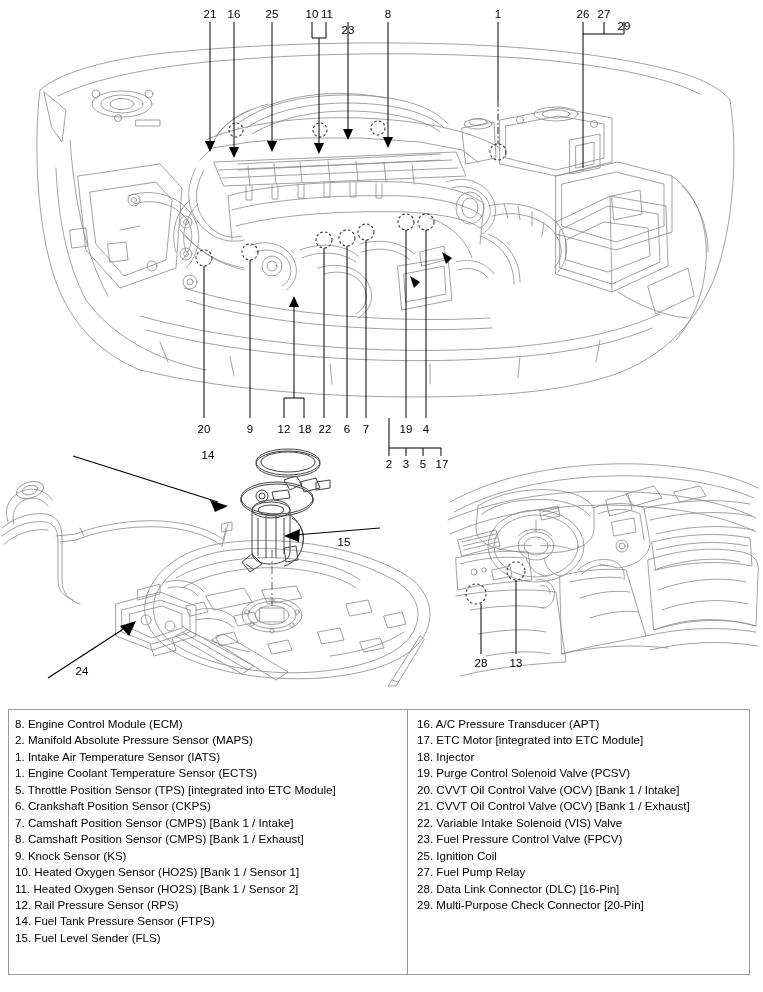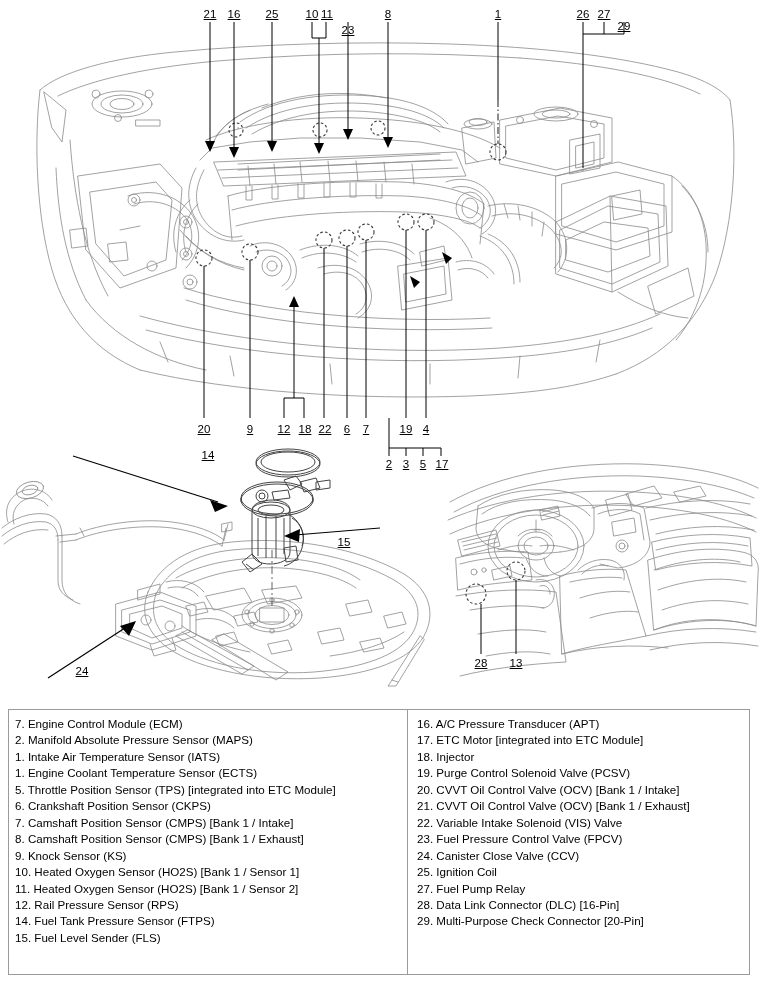--- a/index.html
+++ b/index.html
@@ -24,21 +24,21 @@
   
   .callout{
     position:absolute;
     font-family:"Liberation Sans", sans-serif;
     font-size:11.5px;
     line-height:12px;
     color:#000;
     white-space:nowrap;
     letter-spacing:0px;
   }
-  .callout.c-center{transform:translateX(-50%);text-decoration:underline;}
+  .callout.c-center{transform:translateX(-50%);}
 
   
   #legend{
     position:absolute;
     left:8px;top:709px;
     width:742px;height:266px;
     border:1px solid #9a9a9a;
     box-sizing:border-box;
     display:flex;
     background:#fff;
@@ -560,21 +560,21 @@
     <span class="callout c-center" style="left:82px;top:665px">24</span>
   </div>
 
   <div>
     <span class="callout c-center" style="left:481px;top:657px">28</span>
     <span class="callout c-center" style="left:516px;top:657px">13</span>
   </div>
 
   <div id="legend">
     <div class="legend-col" id="legend-col-left">
-      <div class="legend-item">7. Engine Control Module (ECM)</div>
+      <div class="legend-item">8. Engine Control Module (ECM)</div>
       <div class="legend-item">2. Manifold Absolute Pressure Sensor (MAPS)</div>
       <div class="legend-item">1. Intake Air Temperature Sensor (IATS)</div>
       <div class="legend-item">1. Engine Coolant Temperature Sensor (ECTS)</div>
       <div class="legend-item">5. Throttle Position Sensor (TPS) [integrated into ETC Module]</div>
       <div class="legend-item">6. Crankshaft Position Sensor (CKPS)</div>
       <div class="legend-item">7. Camshaft Position Sensor (CMPS) [Bank 1 / Intake]</div>
       <div class="legend-item">8. Camshaft Position Sensor (CMPS) [Bank 1 / Exhaust]</div>
       <div class="legend-item">9. Knock Sensor (KS)</div>
       <div class="legend-item">10. Heated Oxygen Sensor (HO2S) [Bank 1 / Sensor 1]</div>
       <div class="legend-item">11. Heated Oxygen Sensor (HO2S) [Bank 1 / Sensor 2]</div>
@@ -584,21 +584,20 @@
     </div>
     <div class="legend-col" id="legend-col-right">
       <div class="legend-item">16. A/C Pressure Transducer (APT)</div>
       <div class="legend-item">17. ETC Motor [integrated into ETC Module]</div>
       <div class="legend-item">18. Injector</div>
       <div class="legend-item">19. Purge Control Solenoid Valve (PCSV)</div>
       <div class="legend-item">20. CVVT Oil Control Valve (OCV) [Bank 1 / Intake]</div>
       <div class="legend-item">21. CVVT Oil Control Valve (OCV) [Bank 1 / Exhaust]</div>
       <div class="legend-item">22. Variable Intake Solenoid (VIS) Valve</div>
       <div class="legend-item">23. Fuel Pressure Control Valve (FPCV)</div>
-      <div class="legend-item">24. Canister Close Valve (CCV)</div>
       <div class="legend-item">25. Ignition Coil</div>
       <div class="legend-item">27. Fuel Pump Relay</div>
       <div class="legend-item">28. Data Link Connector (DLC) [16-Pin]</div>
       <div class="legend-item">29. Multi-Purpose Check Connector [20-Pin]</div>
     </div>
   </div>
 
 </div>
 
 </body></html>

